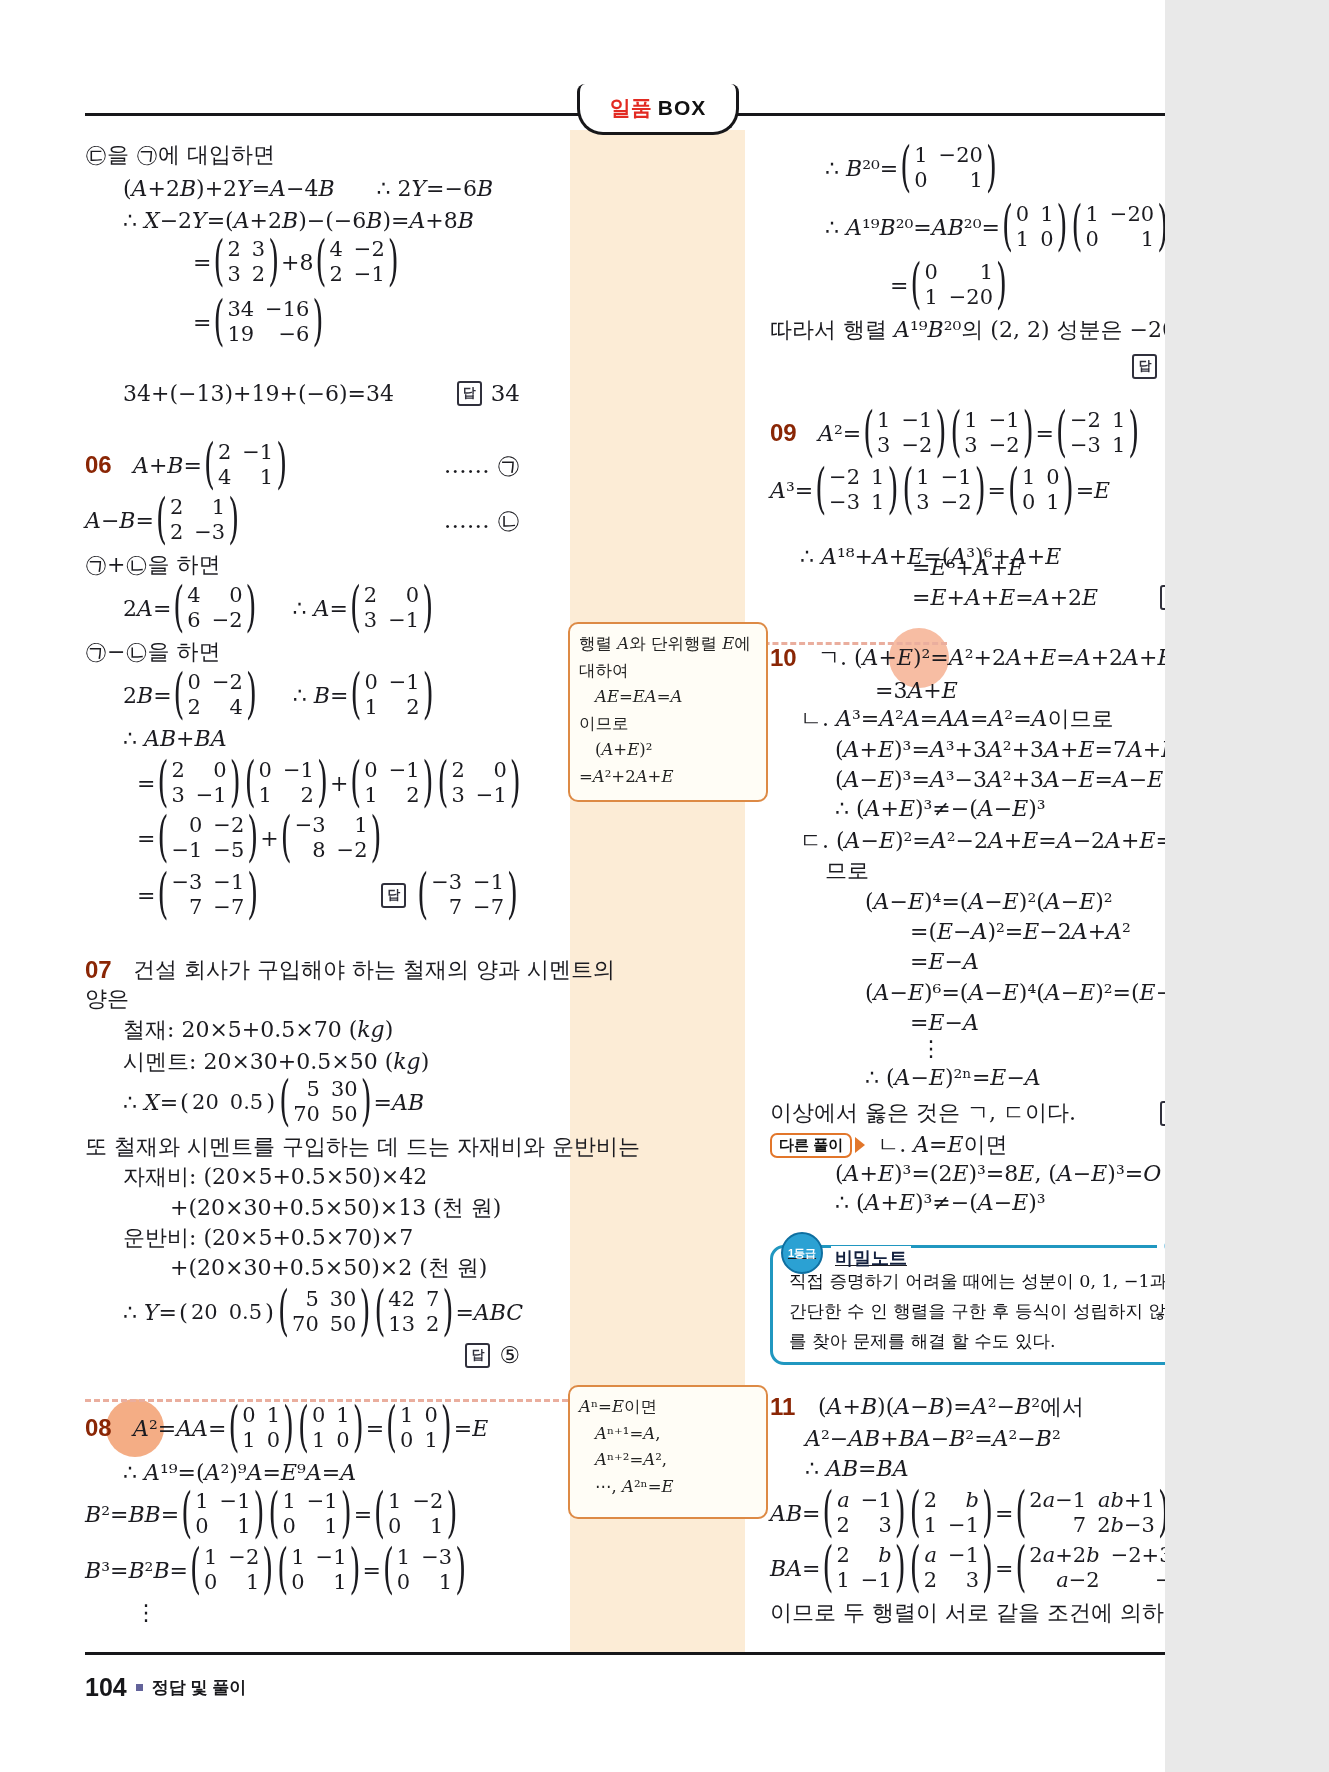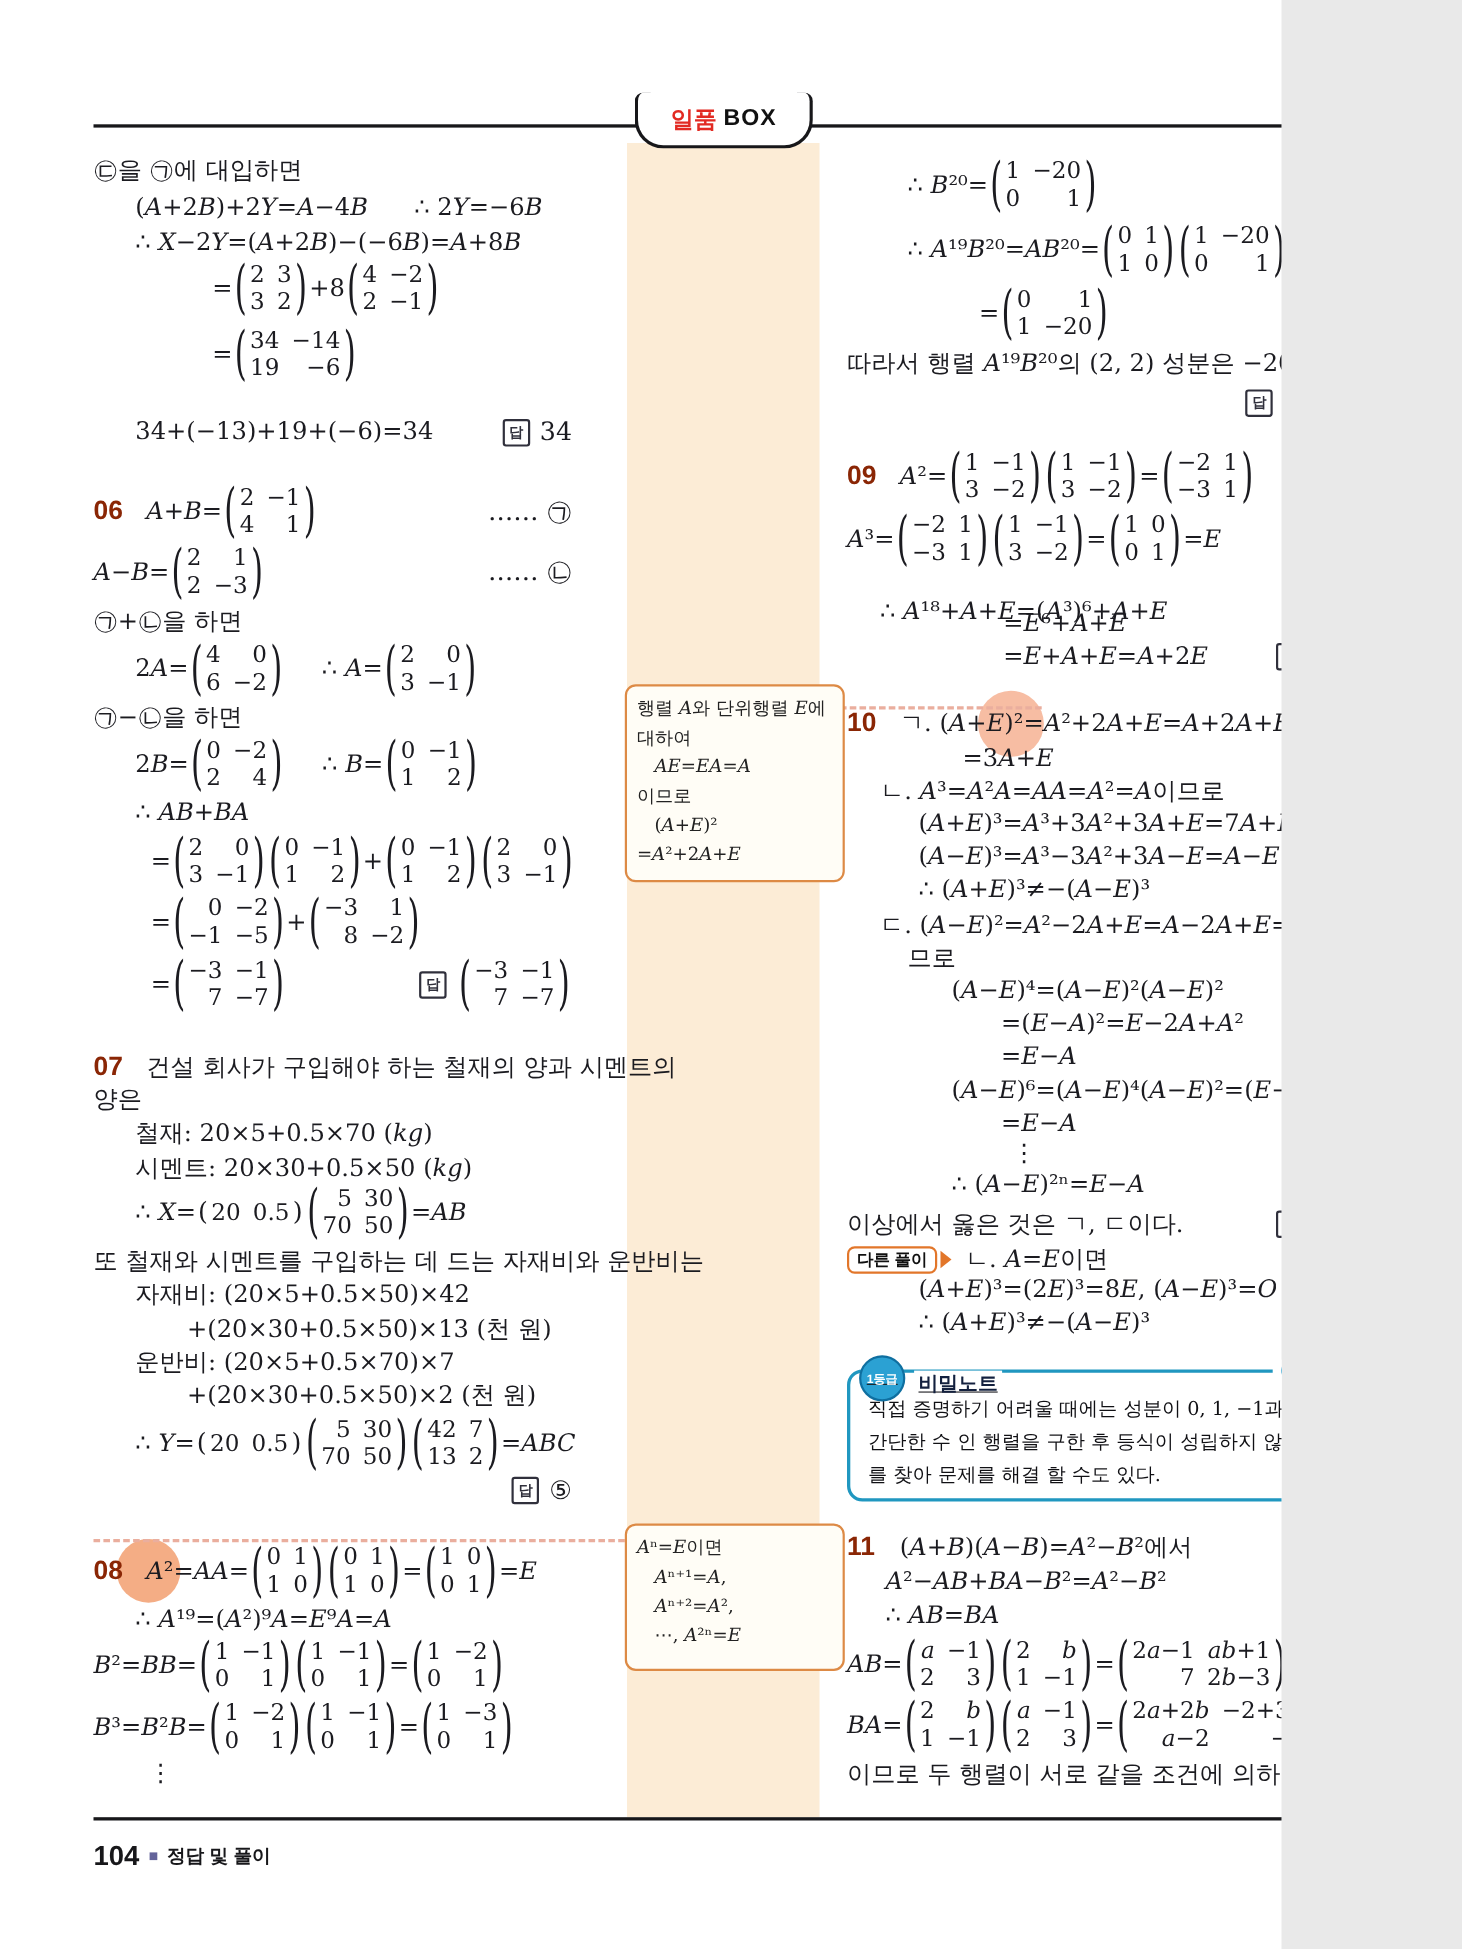--- a/index.html
+++ b/index.html
@@ -147,21 +147,21 @@
         </span>
         <span class="paren">)</span>
       </span>
     </div>
     <div class="ln" style="left: 193px; top: 322px;">
       <span class="mx">=</span>
       <span class="mat">
         <span class="paren">(</span>
         <span class="mgrid" style="grid-template-columns: repeat(2, auto);">
           <span class="mcell">34</span>
-          <span class="mcell">−14</span>
+          <span class="mcell">−16</span>
           <span class="mcell">19</span>
           <span class="mcell">−6</span>
         </span>
         <span class="paren">)</span>
       </span>
     </div>
     <div class="ln" style="left: 123px; top: 393px;">
       <span class="mx">34+(−13)+19+(−6)=34</span>
     </div>
     <div class="rset" style="left: 85px; top: 393px; width: 435px;">

